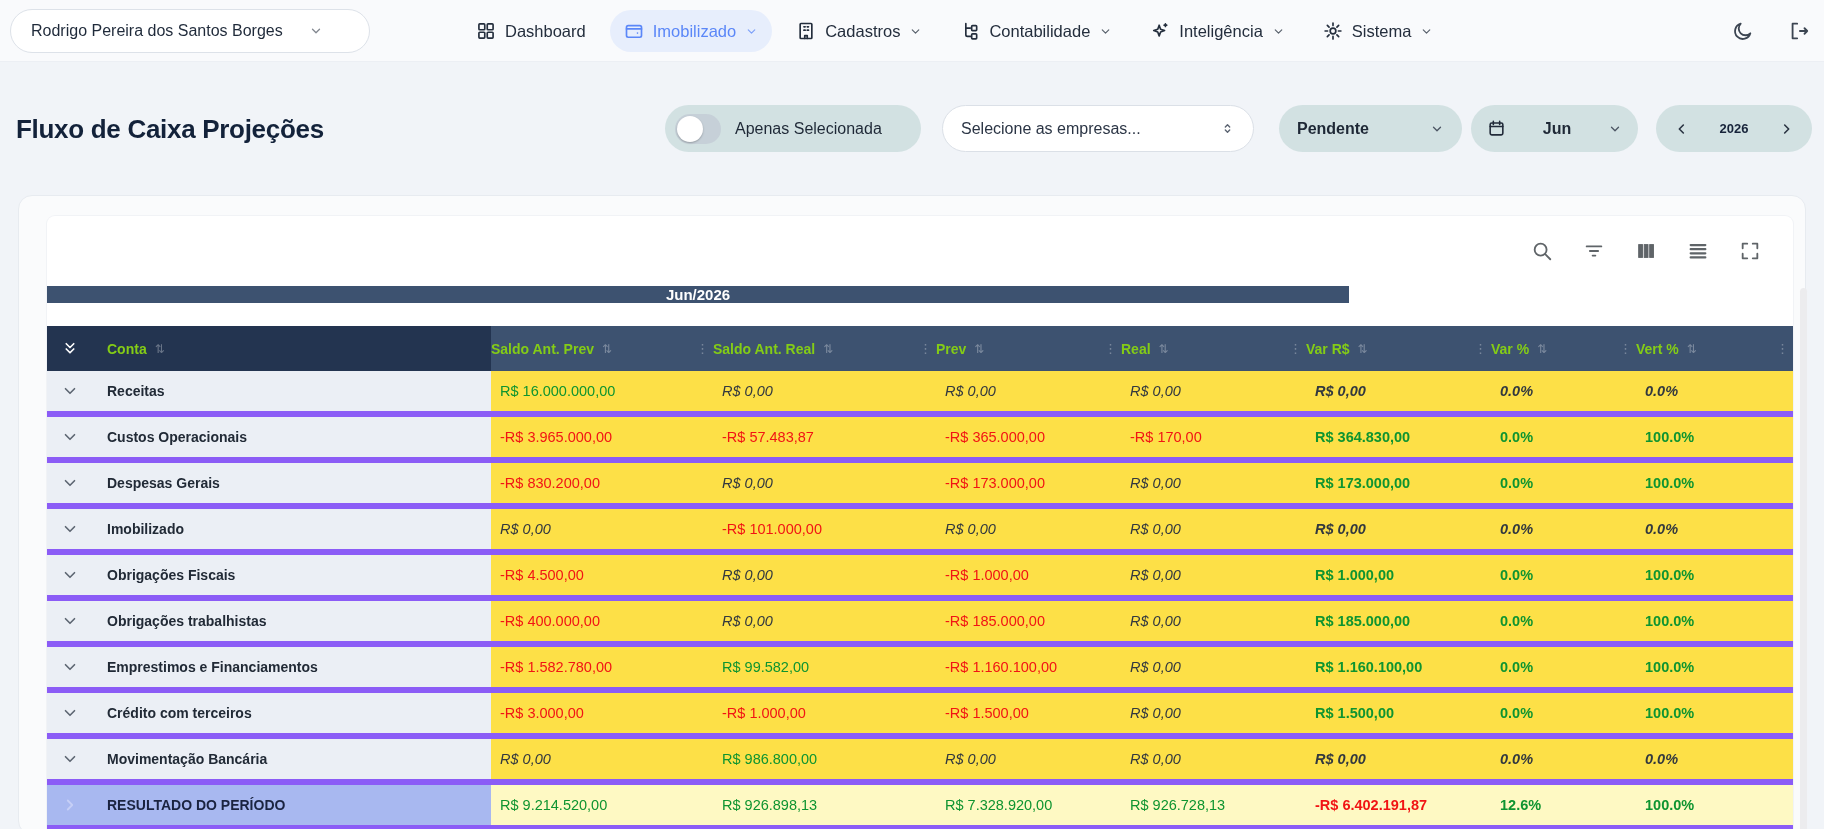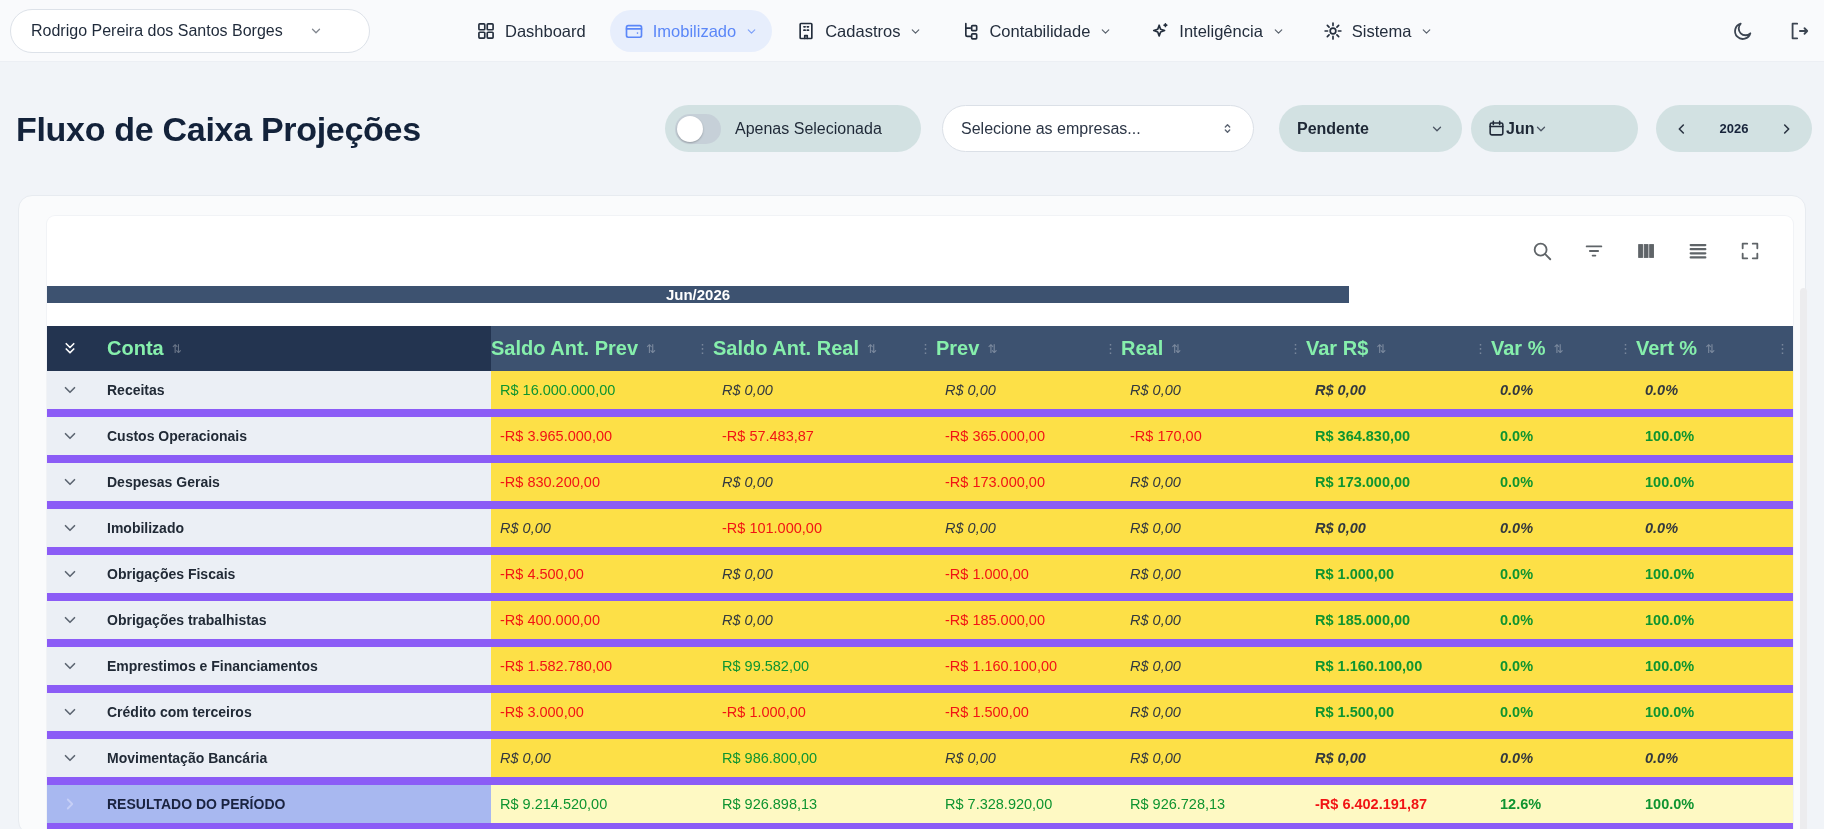--- a/index.html
+++ b/index.html
@@ -13,55 +13,55 @@
   .nav { position:absolute; left:462px; top:0; height:62px; display:flex; align-items:center; gap:10px; }
   .nav-item { display:flex; align-items:center; gap:9px; padding:11px 14px; border-radius:22px; font-size:16.5px; color:#242e3d; cursor:pointer; white-space:nowrap; }
   .nav-item svg { stroke:#242e3d; }
   .nav-item.active { background:#e7eefc; color:#5b87f8; }
   .nav-item.active svg { stroke:#5b87f8; }
   .chev { opacity:.75; }
   .top-actions { position:absolute; right:14px; top:0; height:62px; display:flex; align-items:center; gap:34px; }
   .icon-btn { cursor:pointer; display:flex; }
 
   
-  .page-title { position:absolute; left:16px; top:106px; font-size:34px; font-weight:800; color:#13223a; letter-spacing:-.3px; line-height:47px; }
+  .page-title { position:absolute; left:16px; top:106px; font-size:26px; font-weight:800; color:#13223a; letter-spacing:-.3px; line-height:47px; }
   .pill { position:absolute; top:105px; height:47px; border-radius:24px; display:flex; align-items:center; font-size:16px; color:#1e2836; }
   .teal { background:#d2e1e2; }
   .toggle-pill { left:665px; width:256px; gap:14px; padding:0 20px 0 10px; }
   .switch { width:46px; height:30px; border-radius:15px; background:#c6d0d8; position:relative; cursor:pointer; flex:none; }
   .knob { position:absolute; left:2px; top:2px; width:26px; height:26px; border-radius:50%; background:#fff; box-shadow:0 1px 2px rgba(0,0,0,.25); }
   .company-select { left:942px; width:312px; background:#fff; border:1px solid #dbe0e7; padding:0 18px; justify-content:space-between; cursor:pointer; color:#2b3545; }
   .status-select { left:1279px; width:183px; padding:0 18px; justify-content:space-between; font-weight:600; cursor:pointer; }
-  .month-select { left:1471px; width:167px; padding:0 16px; font-weight:600; cursor:pointer; }
+  .month-select { left:1471px; width:167px; padding:0 16px; justify-content:space-between; font-weight:600; cursor:pointer; }
   .year-nav { left:1656px; width:156px; padding:0 14px; justify-content:space-between; }
   .year-nav .year { font-size:13px; font-weight:700; color:#17233a; }
   .arrow-btn { cursor:pointer; display:flex; padding:4px; }
 
   
   .card { position:absolute; left:18px; top:195px; width:1788px; height:640px; background:#fafbfc; border:1px solid #e7ebf0; border-radius:14px; }
   .panel { position:absolute; left:28px; top:20px; width:1746px; height:620px; background:#fff; border-radius:8px 8px 0 0; box-shadow:0 0 0 1px #f1f3f6; }
   .toolbar { height:70px; display:flex; align-items:center; justify-content:flex-end; gap:30px; padding-right:32px; }
   .toolbar .icon-btn svg { stroke:#5f6468; }
   .scroll-track { position:absolute; right:-14px; top:72px; width:7px; height:545px; border-radius:4px; background:#ececee; }
 
   
   .grid-cols { display:grid; grid-template-columns:222px 223px 185px 185px 185px 145px 157px; }
   .band { display:flex; height:40px; border-bottom:2px solid #fff;flex-direction:column; }
   .band-left { width:444px; background:#233450; }
   .band-right { width:1302px; background:#3d5270; display:flex; align-items:center; justify-content:center; color:#fff; font-weight:700; font-size:15px; }
   .thead { display:flex; height:45px; }
   .th-conta { width:444px; background:#233450; display:flex; align-items:center; color:#fff; }
   .th-conta .expand-all { margin-left:14px; cursor:pointer; display:flex; }
   .th-conta .lbl { margin-left:28px; }
-  .th-lbl { font-size:20px; font-weight:700; color:#86efac; }
+  .th-lbl { font-size:14px; font-weight:700; color:#84cc16; }
   .th-cells { width:1302px; background:#3d5270; }
   .th-cell { display:flex; align-items:center; position:relative; color:#fff; cursor:pointer; }
   .sort { font-family:"DejaVu Sans", sans-serif; font-size:12px; color:#fff; opacity:.32; margin-left:8px; }
   .dots { position:absolute; right:4px; font-family:"DejaVu Sans", sans-serif; font-size:13px; color:#fff; opacity:.3; }
-  .trow { display:flex; height:46px; border-bottom:8px solid #8b5cf6; }
+  .trow { display:flex; height:46px; border-bottom:6px solid #8b5cf6; }
   .row-left { width:444px; background:#ebeff5; display:flex; align-items:center; }
   .row-left .caret { margin-left:14px; display:flex; cursor:pointer; }
   .rname { margin-left:28px; font-size:14px; font-weight:700; color:#212a36; }
   .cells { width:1302px; background:#fde047; }
   .tcell { display:flex; align-items:center; padding-left:9px; font-size:14.5px; }
   .pos { color:#0e9430; } .neg { color:#f11414; } .zero { color:#32383f;font-style:italic; }
   .bold { font-weight:700; }
   .trow.summary .row-left { background:#a8b8f0; }
   .trow.summary .cells { background:#fef9c3; }
   .trow.summary .rname { color:#1a2340; }

